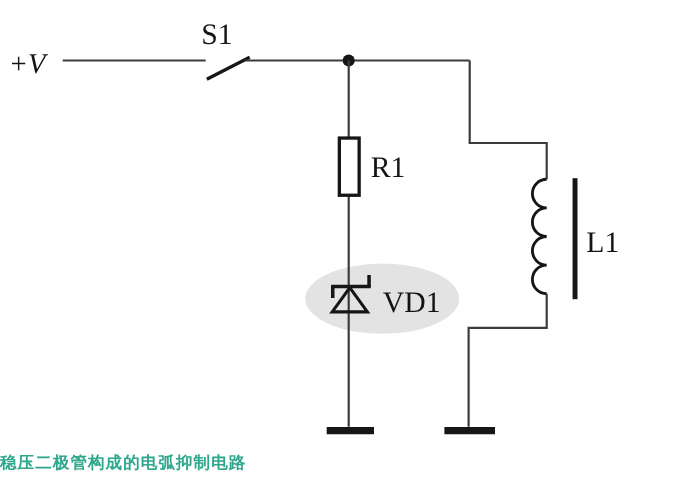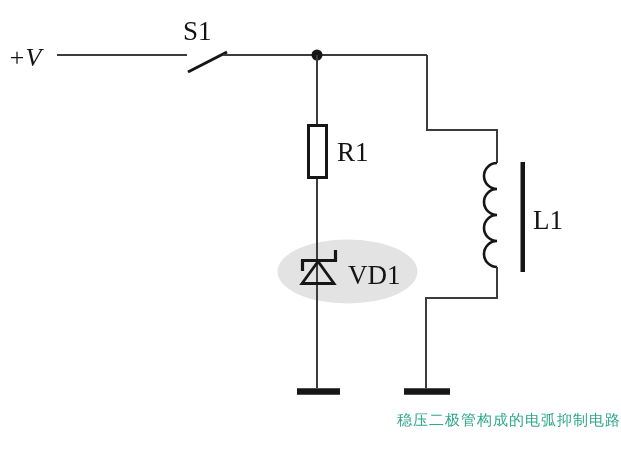--- a/index.html
+++ b/index.html
@@ -25,24 +25,24 @@
   .halo{fill:var(--highlight);stroke:none;}
   .ref-label{
     fill:var(--label-text);
     font-family:"Liberation Serif","DejaVu Serif",serif;
     font-size:27px;
   }
   .supply{font-size:26px;font-style:italic;}
   .caption{
     position:absolute;
     left:0;right:0;top:411px;
-    text-align:right;
+    text-align:left;
     font-family:"Liberation Sans","DejaVu Sans",sans-serif;
     font-size:15px;
-    font-weight:normal;
+    font-weight:bold;
     letter-spacing:1px;
     color:var(--caption-text);
   }
 </style>
 </head>
 <body>
 
 <div class="figure">
   <svg class="schematic" width="621" height="453" viewBox="0 0 621 453">
 

